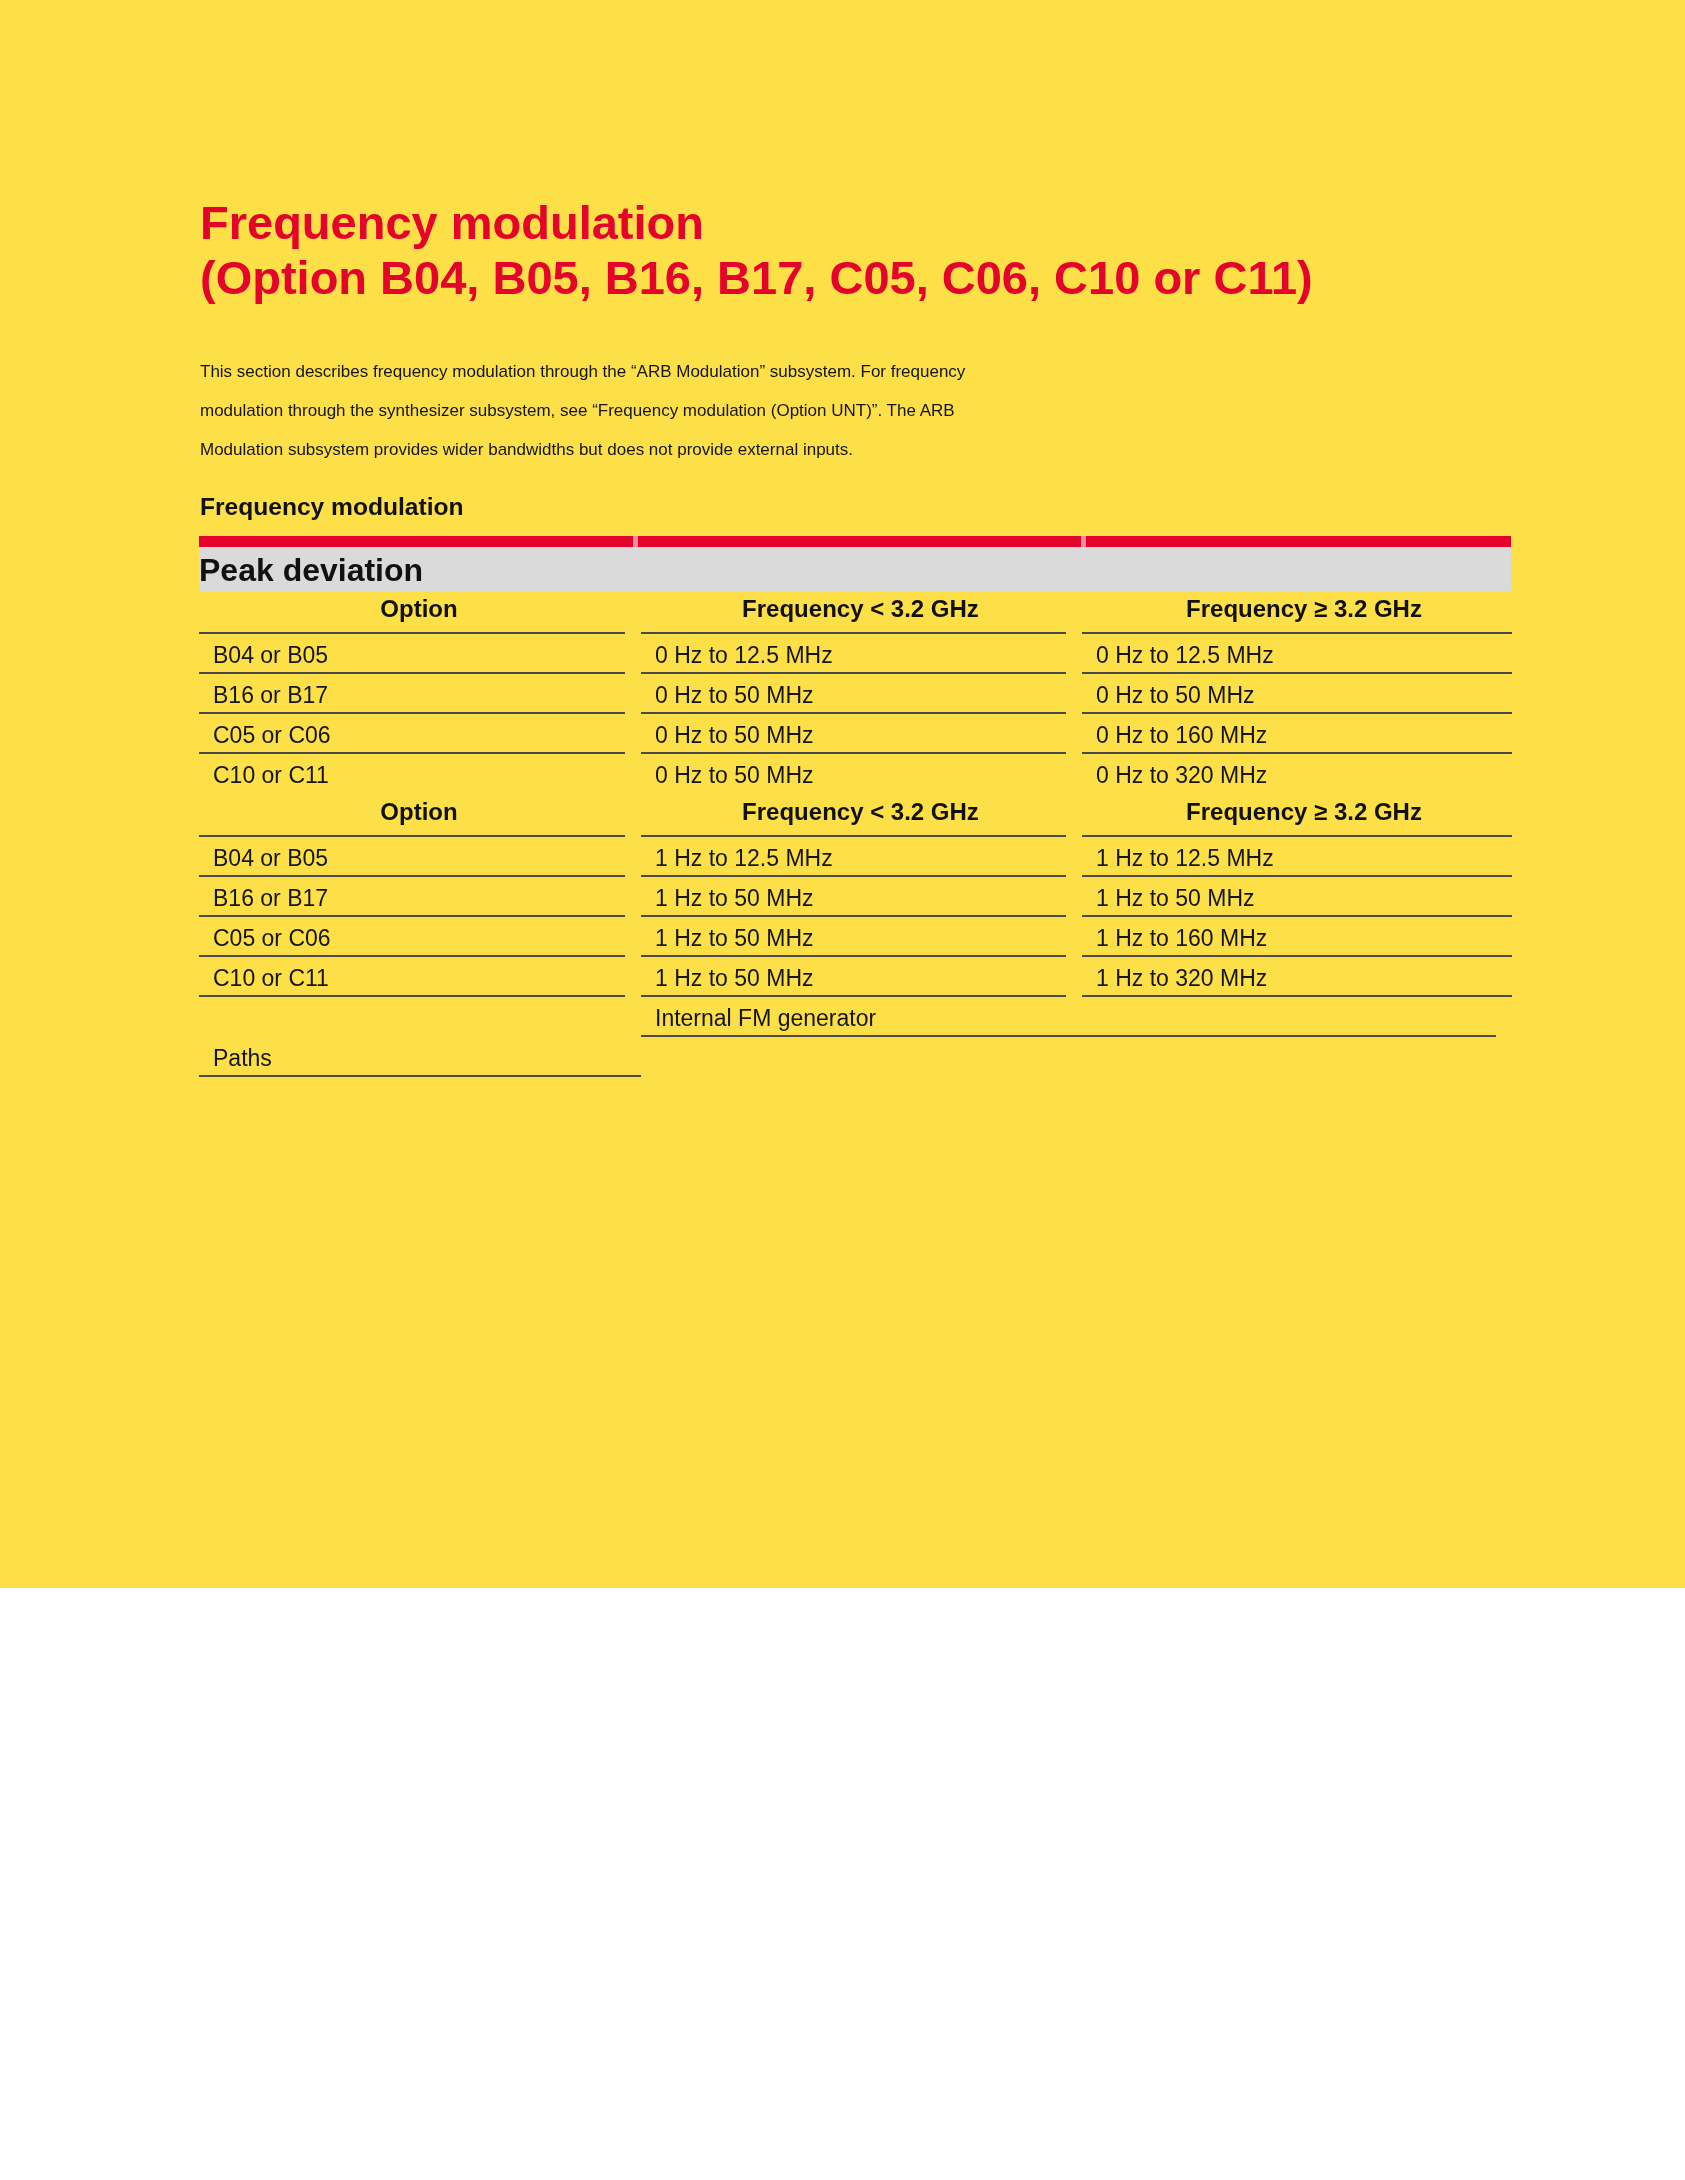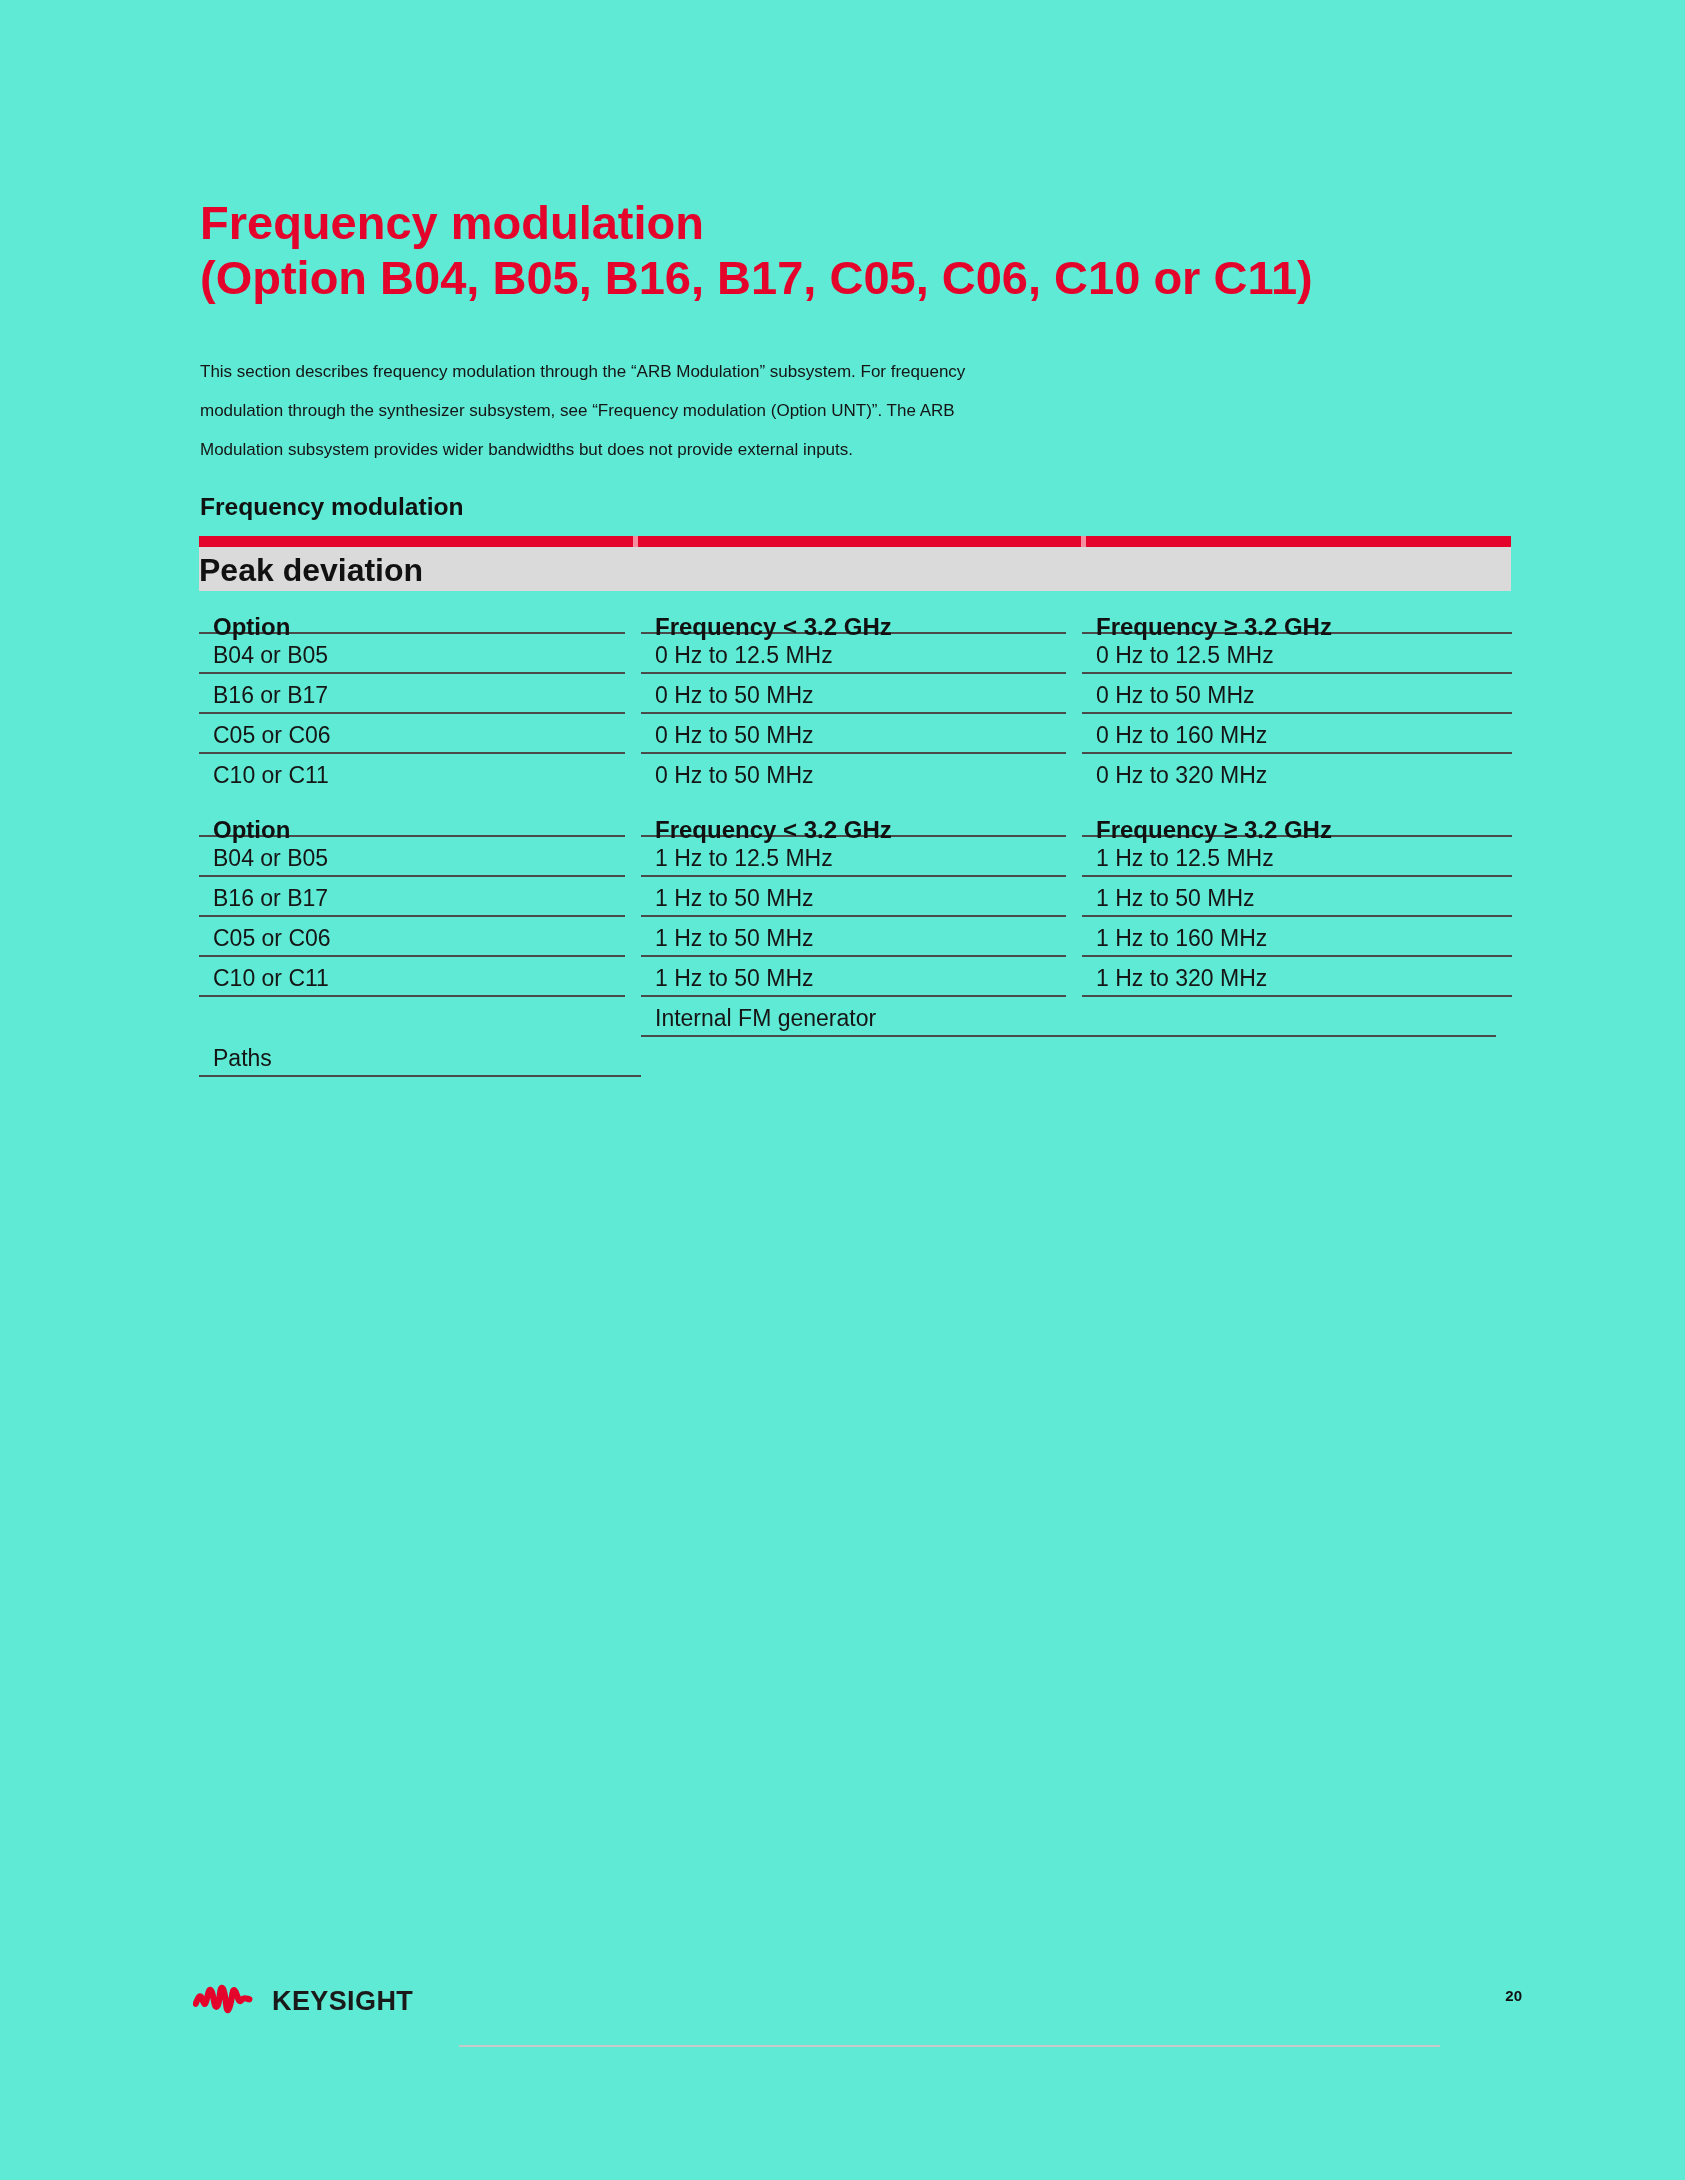--- a/index.html
+++ b/index.html
@@ -1,19 +1,19 @@
 <!DOCTYPE html>
 <html style="font-size:14px"><head>
 <meta charset="utf-8">
 <style>
   html,body{margin:0;padding:0;background:#ffffff;}
   .page{
     position:relative;
-    width:1685px;height:2180px;
-    background:#5eead4;
+    width:1685px;height:1588px;
+    background:#fde047;
     font-family:"Liberation Sans", sans-serif;
     color:#111111;
     overflow:hidden;
   }
   
   .doc-title{
     position:absolute;left:200px;top:195px;
     margin:0;
     font-size:47px;line-height:55px;font-weight:bold;
     color:#E4032B;
@@ -48,21 +48,21 @@
   }
   .t-cell{
     box-sizing:border-box;height:40px;
     padding:8px 0 0 14px;
     margin-right:16px;
     font-size:23px;color:#151515;
     border-bottom:2.6px solid #4A4A4A;
     white-space:nowrap;overflow:visible;
   }
   .t-row .t-cell:last-child{margin-right:0;}
-  .t-head .t-cell{height:43px;padding-top:22px;font-weight:bold;font-size:24px;color:#111;}
+  .t-head .t-cell{height:43px;padding-top:4px;font-weight:bold;font-size:24px;color:#111;text-align:center;}
   .t-cell.no-border{border-bottom:none;}
   .t-cell.span2{grid-column:2 / 4;}
   
   .footer-logo{
     position:absolute;left:193px;top:1979px;height:46px;
     display:flex;align-items:center;
   }
   .footer-logo svg{display:block;}
   .brand-text{
     font-size:27px;font-weight:bold;color:#1a1a1a;

